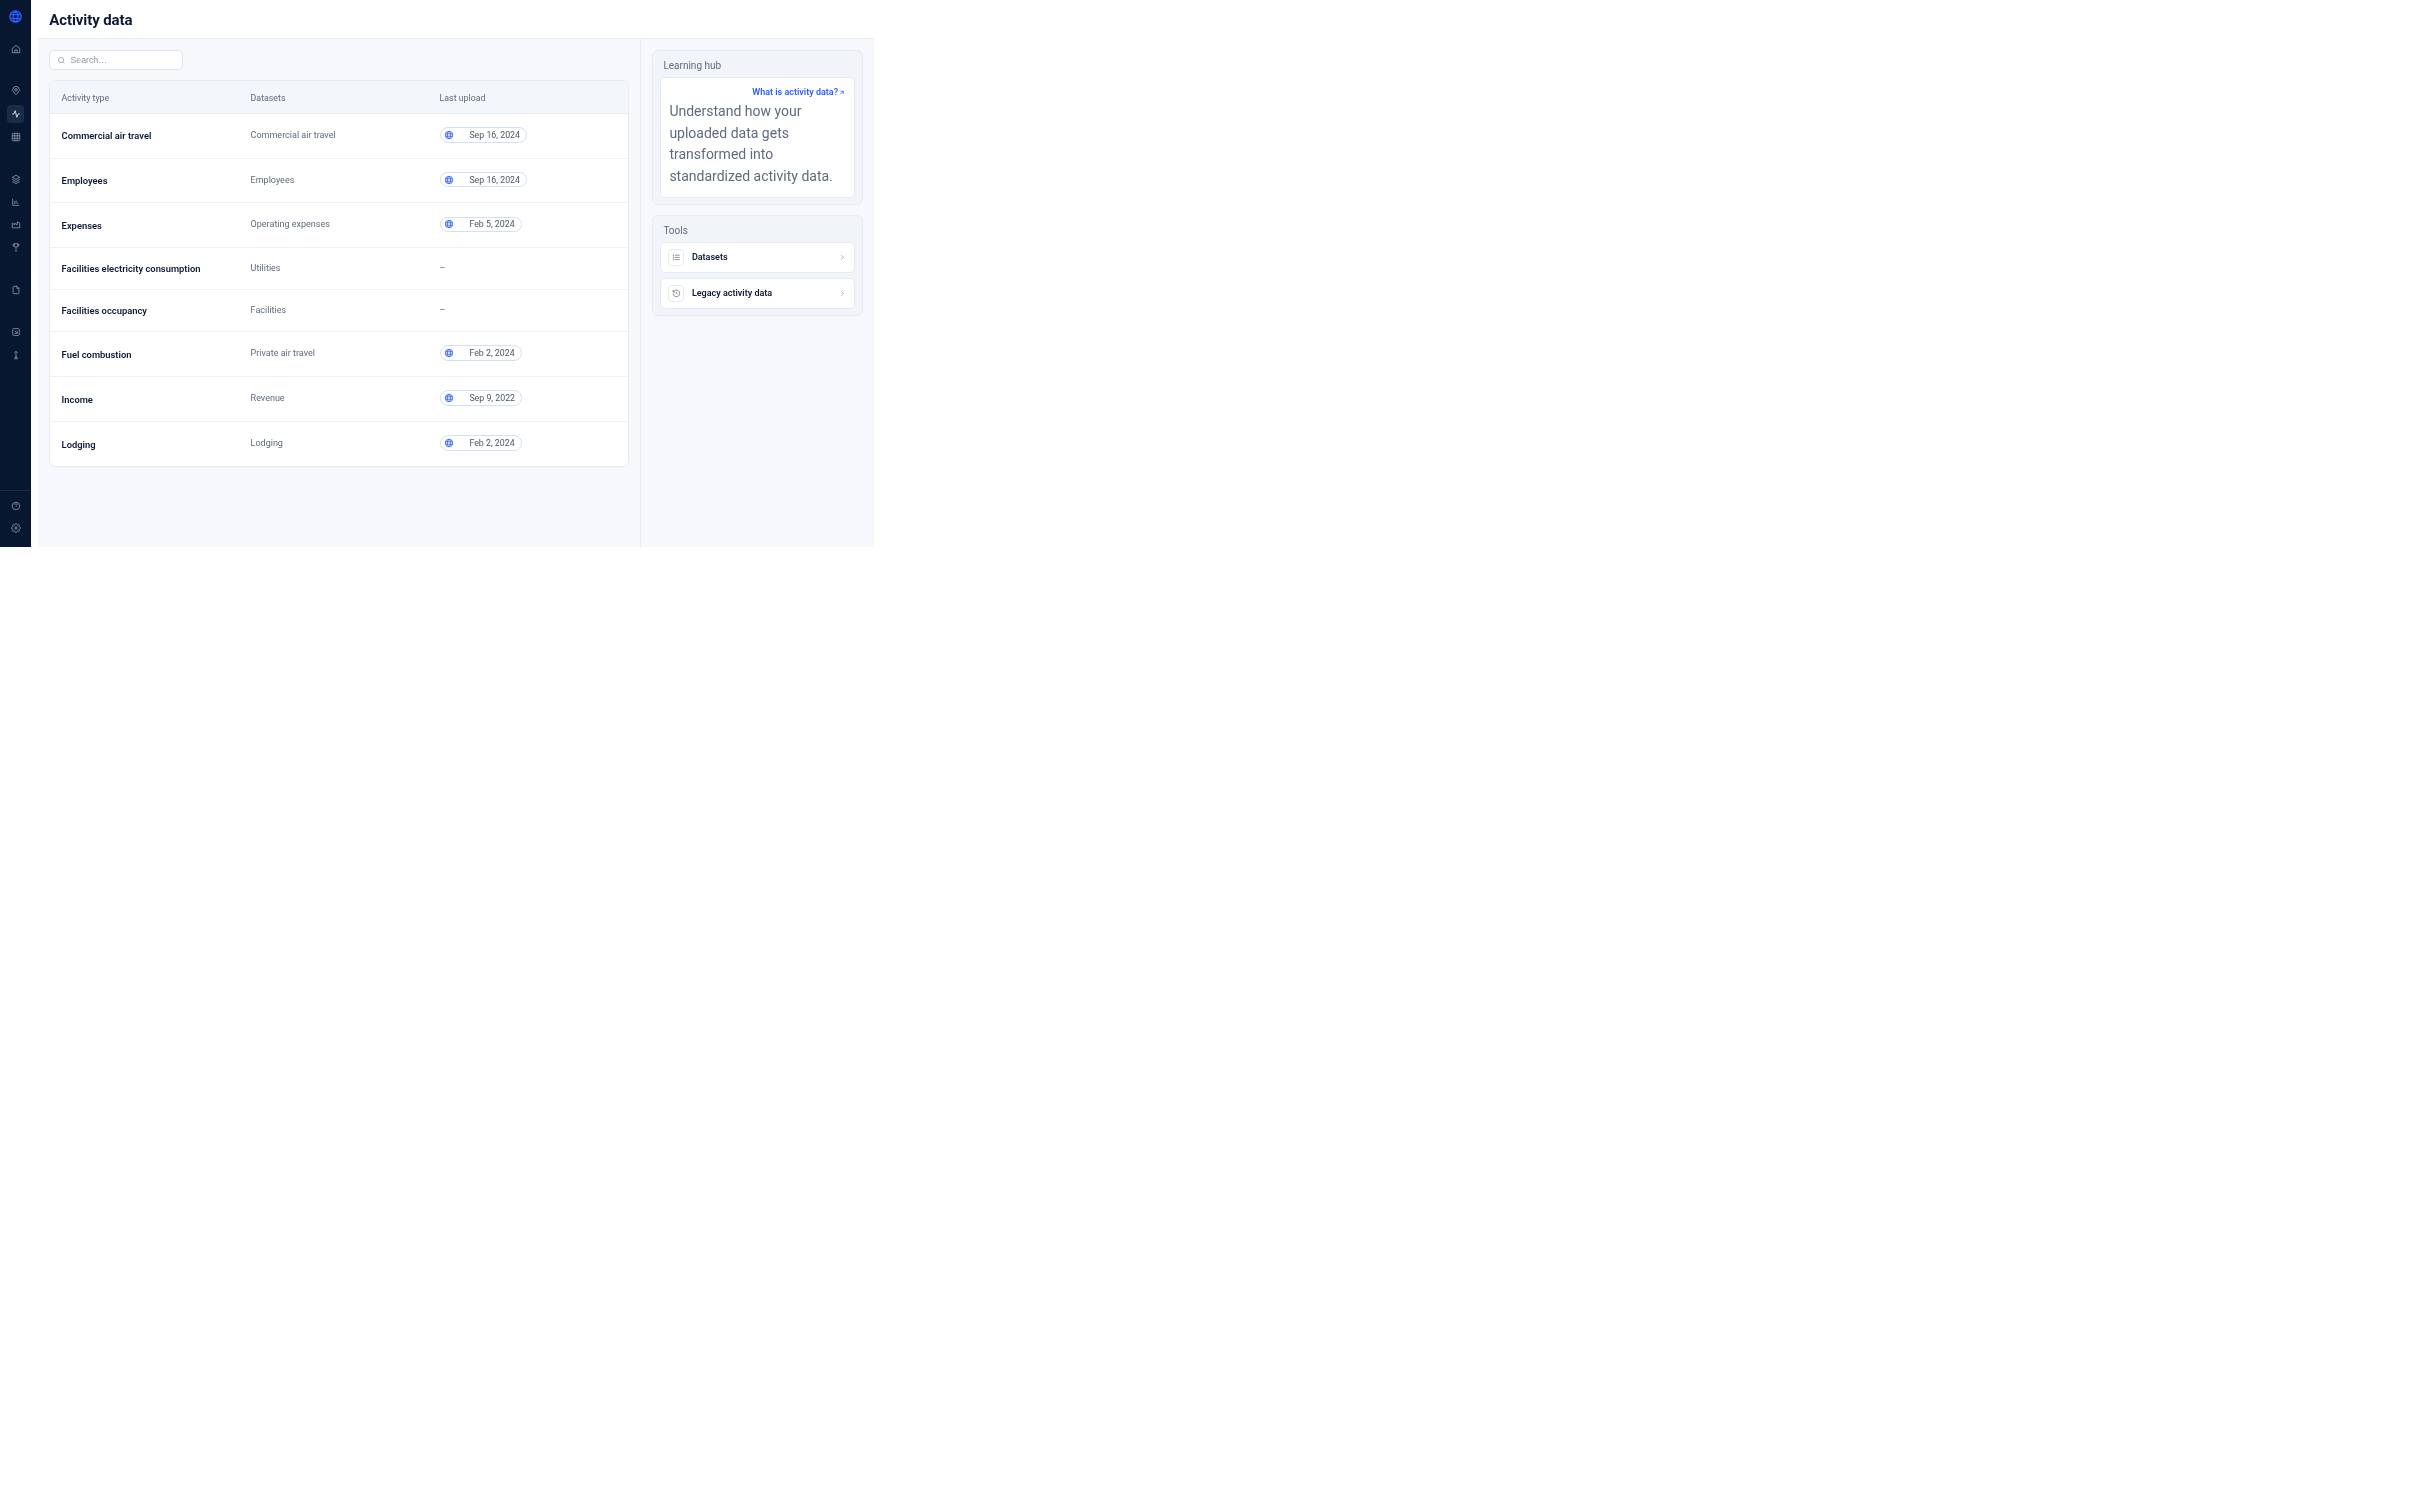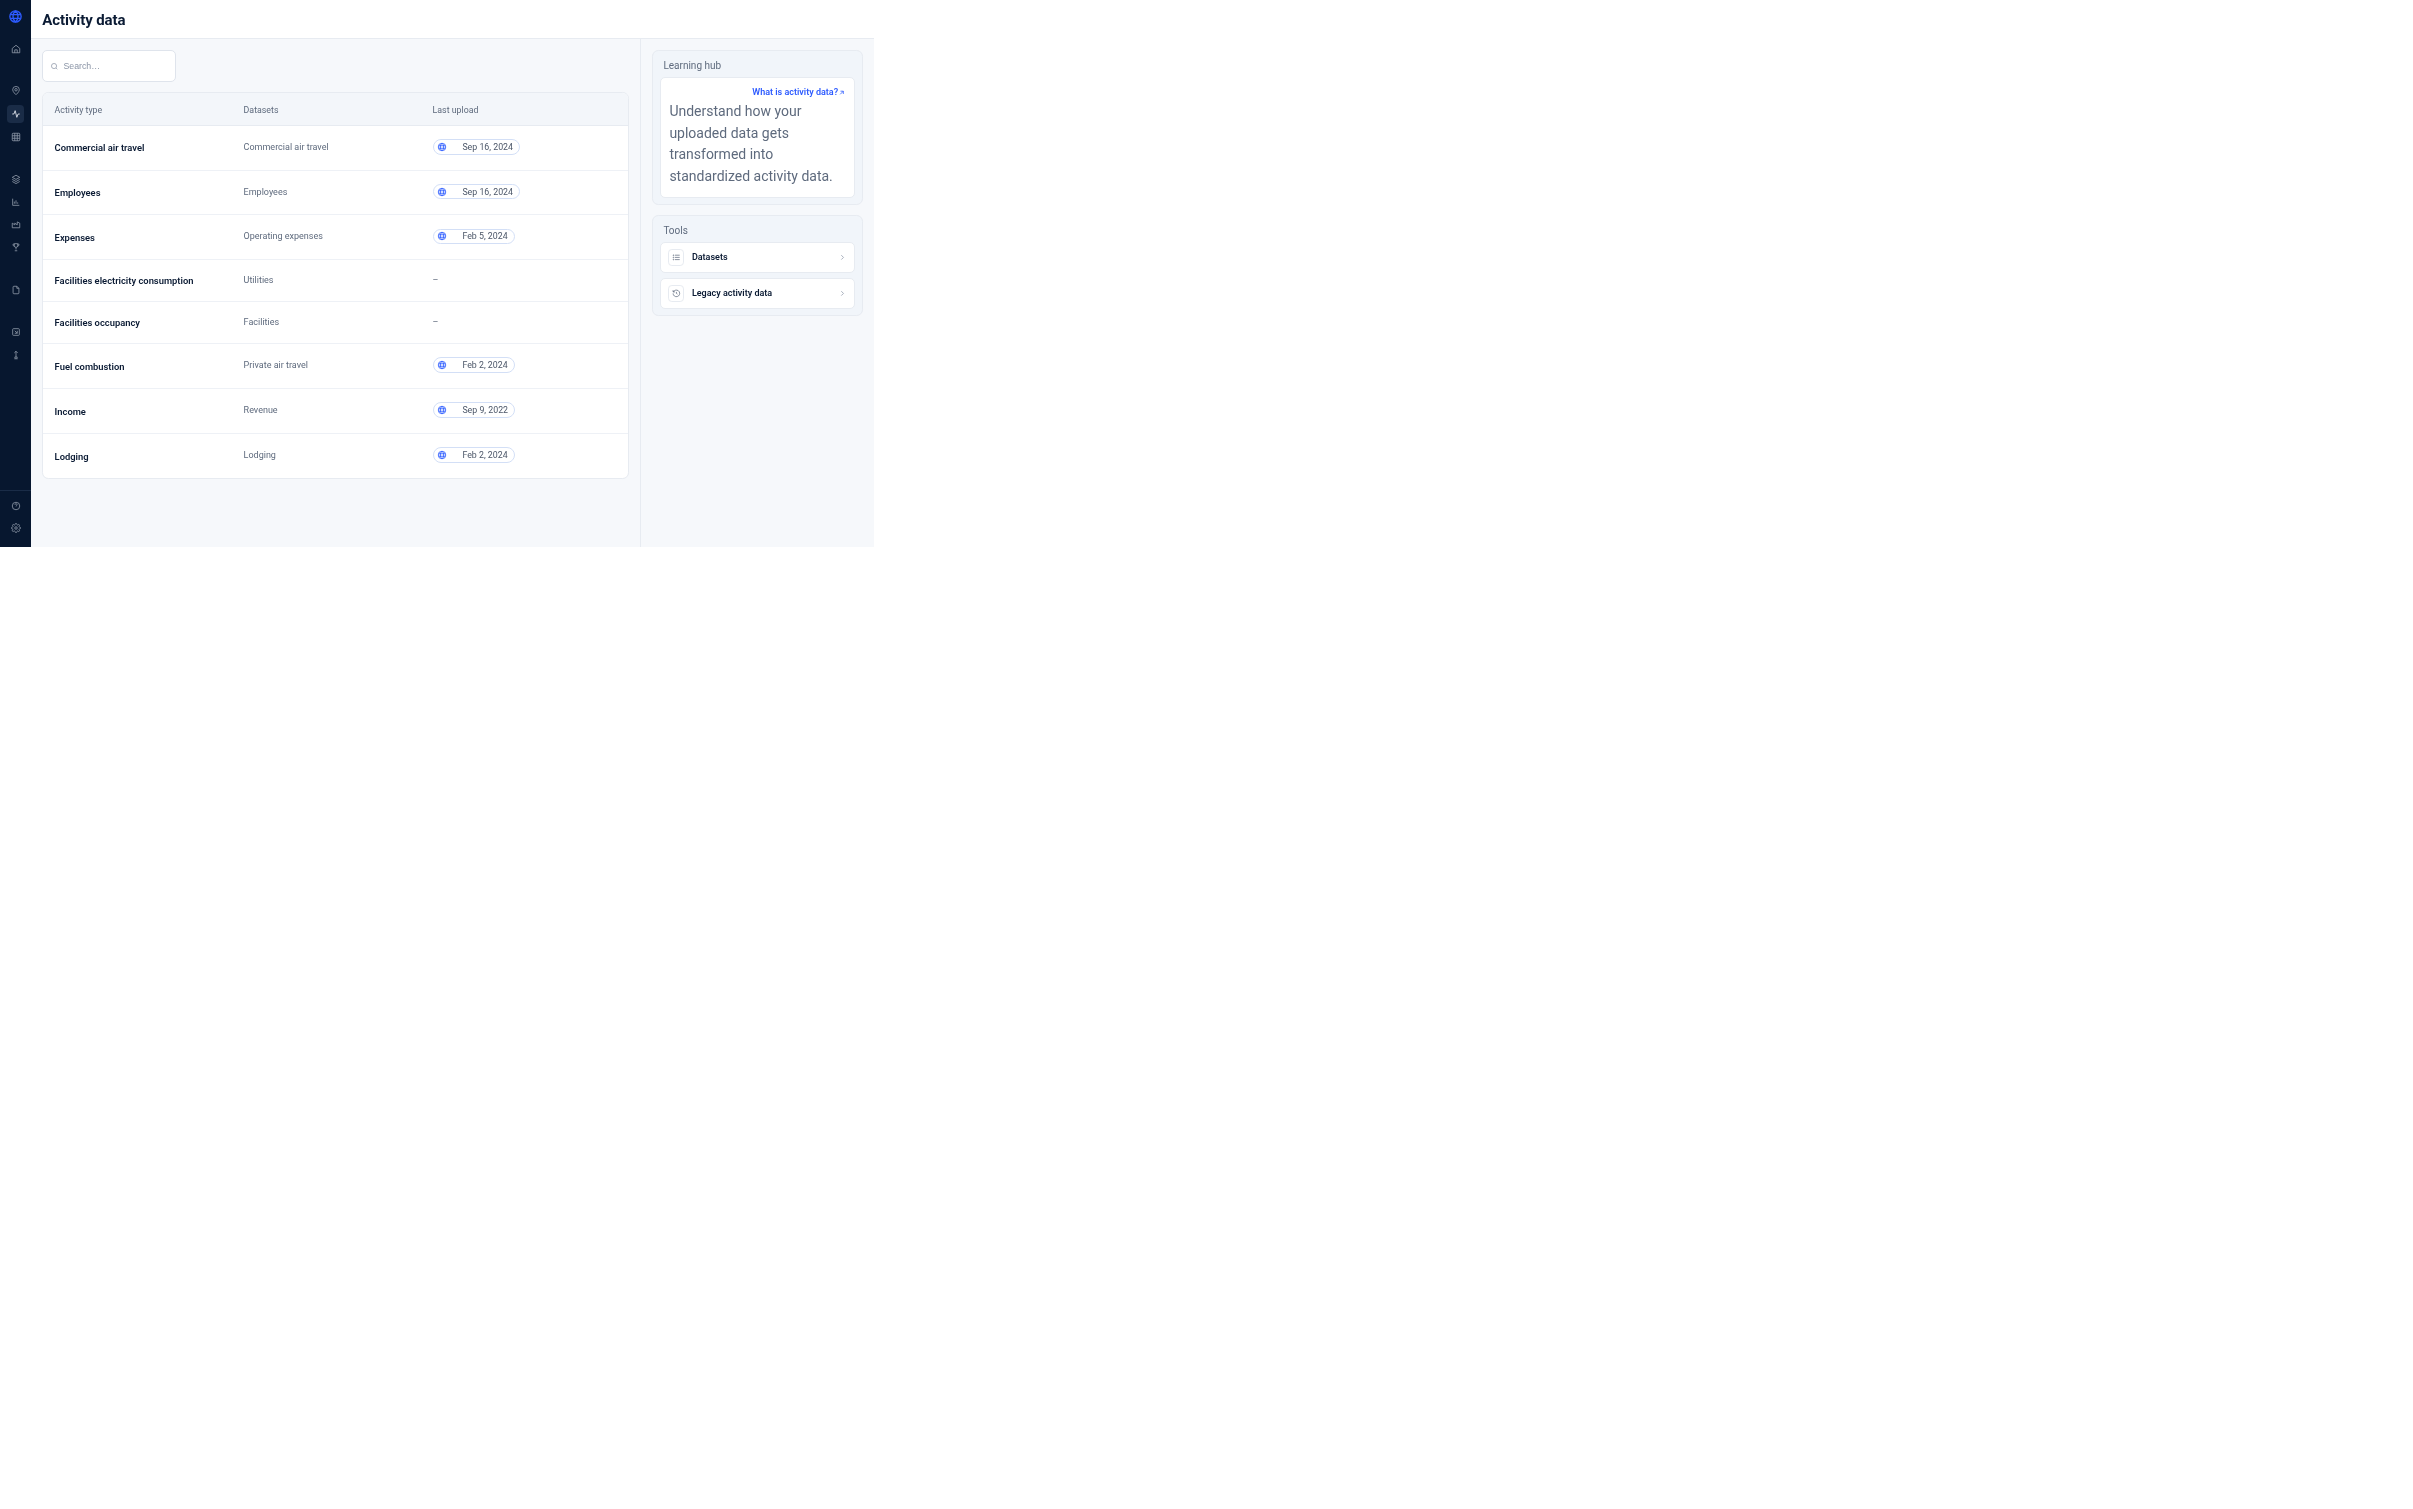--- a/index.html
+++ b/index.html
@@ -61,20 +61,21 @@
     padding-top: 6.3px;
     padding-bottom: 5px;
   }
 
   
   .frame {
     flex: 1;
     display: flex;
     flex-direction: column;
     min-width: 0;
+    padding-left: 7px;
   }
   .header {
     padding: 11.3px 11.3px 8.8px 11.3px;
     border-bottom: 0.6px solid #e7ebf1;
     background: #fff;
   }
   .header h1 {
     font-size: 15px;
     font-weight: 700;
     letter-spacing: -0.1px;
@@ -90,21 +91,21 @@
 
   .main-col {
     flex: 1;
     min-width: 0;
     padding: 11.3px;
     border-right: 0.6px solid #e7ebf1;
   }
 
   .search-wrap {
     width: 134px;
-    height: 32px;
+    height: 20px;
     background: #fff;
     border: 0.6px solid #dfe4ec;
     border-radius: 5px;
     display: flex;
     align-items: center;
     padding: 0 6.3px;
     margin-bottom: 10px;
   }
   .search-wrap svg { color:#8a94a6; flex-shrink:0; }
   .search-input {

